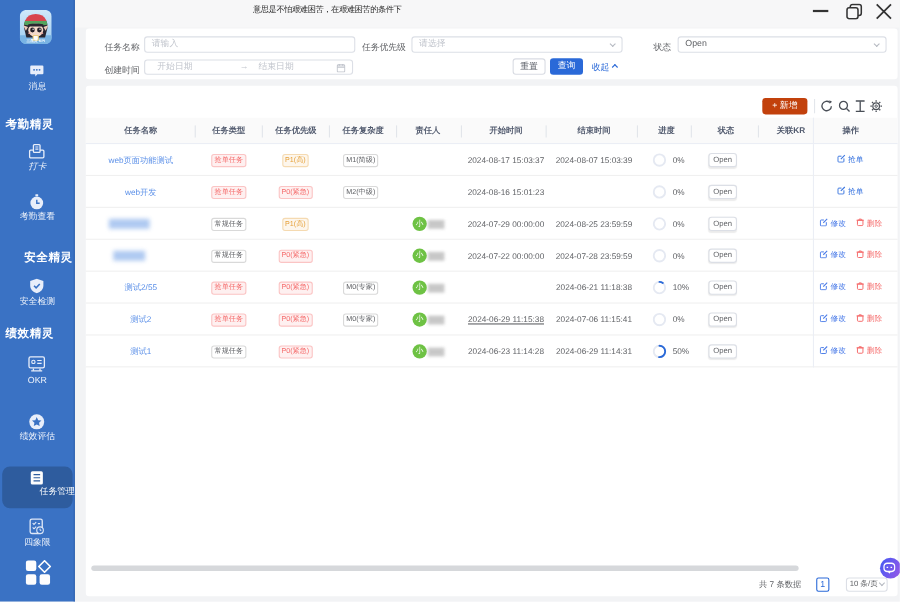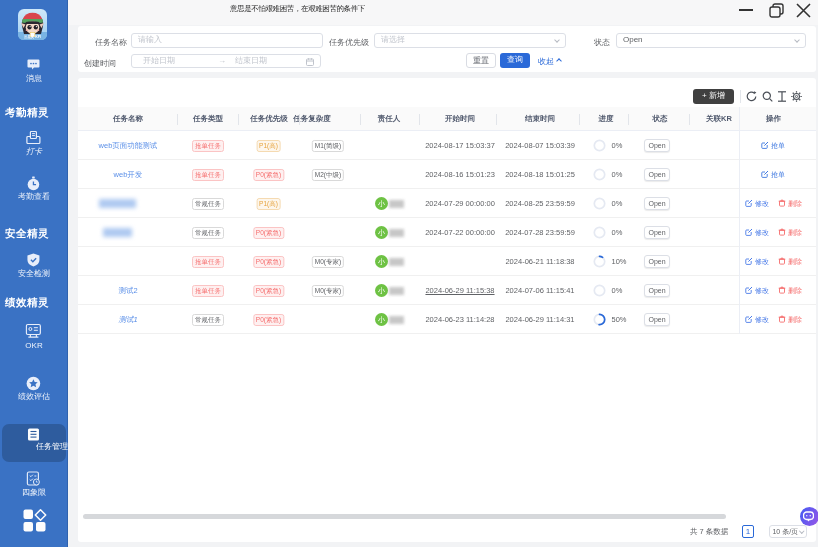--- a/index.html
+++ b/index.html
@@ -54,35 +54,35 @@
   <path d="M2 2 L15 15 M15 2 L2 15" stroke="#333" stroke-width="1.6"></path>
 </svg>
 
 <div class="abs card" id="fcard"></div>
 <div class="lbl" style="left:70px;top:37px;width:57px;">任务名称</div>
 <div class="inp" style="left:131px;top:33px;width:192px;">请输入</div>
 <div class="lbl" style="left:310px;top:37px;width:59px;">任务优先级</div>
 <div class="inp" style="left:374px;top:33px;width:192px;">请选择<span class="arr"></span></div>
 <div class="lbl" style="left:553px;top:37px;width:57px;">状态</div>
 <div class="inp" style="left:616px;top:33px;width:190px;color:#606266;">Open<span class="arr"></span></div>
-<div class="lbl" style="left:59px;top:58px;width:57px;">创建时间</div>
+<div class="lbl" style="left:70px;top:58px;width:57px;">创建时间</div>
 <div class="inp" style="left:131px;top:53.5px;width:190px;padding-left:11px;">开始日期<span style="position:absolute;left:86px;color:#c0c4cc;">→</span><span style="position:absolute;left:103px;">结束日期</span>
 <svg style="position:absolute;right:6px;top:3px" width="8" height="8" viewBox="0 0 8 8">
       <rect x="0.5" y="1" width="7" height="6.5" rx="1" fill="none" stroke="#c0c4cc"></rect>
       <line x1="0.5" y1="3" x2="7.5" y2="3" stroke="#c0c4cc"></line>
       <line x1="2.5" y1="0.2" x2="2.5" y2="1.8" stroke="#c0c4cc"></line>
       <line x1="5.5" y1="0.2" x2="5.5" y2="1.8" stroke="#c0c4cc"></line>
     </svg></div>
 <div class="btn" style="left:466px;top:52.5px;width:30px;height:15px;line-height:14px;border:1px solid #d9dce3;background:#fff;color:#5a5e66;">重置</div>
 <div class="btn" style="left:500px;top:52.5px;width:30px;height:15px;line-height:14px;background:#2a69d8;color:#fff;">查询</div>
 <div class="abs" style="left:538px;top:56px;font-size:8px;color:#2a69d8;">收起<span style="display:inline-block;width:4px;height:4px;border-right:1.3px solid #2a69d8;border-top:1.3px solid #2a69d8;transform:rotate(-45deg);margin-left:3px;vertical-align:1px;"></span></div>
 
 <div class="abs card" id="tcard"></div>
 
-<div class="btn" style="left:693px;top:89px;width:41px;height:15px;background:#404040;color:#fff;line-height:14px;">+ 新增</div>
+<div class="btn" style="left:693px;top:89px;width:41px;height:15px;background:#c2410c;color:#fff;line-height:14px;">+ 新增</div>
 <div id="toolicons" class="abs" style="left:0;top:0;">
   <div class="abs" style="left:740px;top:90px;width:1px;height:13px;background:#e3e6eb;"></div>
 
   <svg class="abs" style="left:746px;top:91px" width="11" height="11" viewBox="0 0 11 11">
     <path d="M8.4 2.2 A4.3 4.3 0 1 0 9.8 5.5" fill="none" stroke="#4a4f57" stroke-width="1.2"></path>
     <path d="M8.0 0.2 L10.4 1.4 L8.2 3.3 Z" fill="#4a4f57"></path>
   </svg>
 
   <svg class="abs" style="left:762px;top:91px" width="11" height="11" viewBox="0 0 11 11">
     <circle cx="4.8" cy="4.8" r="3.6" fill="none" stroke="#4a4f57" stroke-width="1.2"></circle>
@@ -108,21 +108,21 @@
       <line x1="9.25" y1="1.75" x2="8.25" y2="2.75"></line>
         <line x1="2.75" y1="8.25" x2="1.75" y2="9.25"></line>
     </g>
   </svg>
 </div>
 
 <div class="abs" style="left:78px;top:107px;width:738px;height:24px;background:#fafafa;border-bottom:1px solid #ebeef5;">
   <div class="th" style="left:50px;">任务名称</div>
   <div class="th" style="left:130px;">任务类型</div>
   <div class="th" style="left:191px;">任务优先级</div>
-  <div class="th" style="left:234px;">任务复杂度</div>
+  <div class="th" style="left:252px;">任务复杂度</div>
   <div class="th" style="left:311px;">责任人</div>
   <div class="th" style="left:382px;">开始时间</div>
   <div class="th" style="left:462px;">结束时间</div>
   <div class="th" style="left:528px;">进度</div>
   <div class="th" style="left:582px;">状态</div>
   <div class="th" style="left:641px;">关联KR</div>
   <div class="th" style="left:695.5px;">操作</div>
   <div style="position:absolute;left:660.5px;top:0;width:1px;height:24px;background:#ebeef5;"></div>
     <div style="position:absolute;left:99px;top:0;width:1px;height:11px;background:#e2e5ea;margin-top:7px;"></div>
     <div style="position:absolute;left:159.5px;top:0;width:1px;height:11px;background:#e2e5ea;margin-top:7px;"></div>
@@ -153,21 +153,20 @@
           <path d="M3.4 4.6L7 1" stroke="#3b76e0" stroke-width="1"></path>
         </svg> 抢单</div>
   </div>
 
   <div class="tr" style="top:29px;">
     <div class="td link" style="left:0;width:100px;">web开发</div>
     <div class="tag red" style="left:130px;">抢单任务</div>
     <div class="tag red" style="left:190.5px;">P0(紧急)</div>
     <div class="tag gray" style="left:250px;">M2(中级)</div>
     <div class="td" style="left:345px;width:74px;">2024-08-16 15:01:23</div>
-    <div class="td" style="left:420px;width:84px;">2024-08-18 15:01:25</div>
     <svg class="prog" style="position:absolute;left:515px;top:8px" width="13" height="13">
         <circle cx="6.5" cy="6.5" r="5.2" fill="none" stroke="#e5e9f2" stroke-width="1.7"></circle>
       </svg>
     <div class="td" style="left:530px;width:18px;">0%</div>
     <div class="openbtn" style="left:566px;">Open</div>
     <div class="op" style="left:659px;width:72px;text-align:center;color:#3b76e0;"><svg style="display:inline-block;vertical-align:-1px" width="8" height="8" viewBox="0 0 8 8">
           <path d="M6.2 4v2.6a0.8 0.8 0 0 1-0.8 0.8H1.6a0.8 0.8 0 0 1-0.8-0.8V2.8a0.8 0.8 0 0 1 0.8-0.8H4" fill="none" stroke="#3b76e0" stroke-width="0.9"></path>
           <path d="M3.4 4.6L7 1" stroke="#3b76e0" stroke-width="1"></path>
         </svg> 抢单</div>
   </div>
@@ -216,20 +215,21 @@
             <path d="M3.4 4.6L7 1" stroke="#4a7be8" stroke-width="1"></path>
           </svg> 修改</span>
         <span style="position:absolute;left:39px;color:#f56c6c;"><svg style="display:inline-block;vertical-align:-1px" width="8" height="8" viewBox="0 0 8 8">
             <path d="M1.5 2.2h5v4a0.9 0.9 0 0 1-0.9 0.9H2.4a0.9 0.9 0 0 1-0.9-0.9z" fill="none" stroke="#f56c6c" stroke-width="0.9"></path>
             <path d="M0.7 2.2h6.6M3 2.2V1.2h2v1" fill="none" stroke="#f56c6c" stroke-width="0.9"></path>
           </svg> 删除</span>
       </div>
   </div>
 
   <div class="tr" style="top:116px;">
+    <div class="td link" style="left:0;width:100px;">测试2/55</div>
     <div class="tag red" style="left:130px;">抢单任务</div>
     <div class="tag red" style="left:190.5px;">P0(紧急)</div>
     <div class="tag gray" style="left:250px;">M0(专家)</div>
     <div class="avatar" style="left:297px;">小</div>
     <div class="blurname" style="left:311px;"></div>
     <div class="td" style="left:420px;width:84px;">2024-06-21 11:18:38</div>
     <svg class="prog" style="position:absolute;left:515px;top:8px" width="13" height="13">
         <circle cx="6.5" cy="6.5" r="5.2" fill="none" stroke="#e5e9f2" stroke-width="1.7"></circle>
         <circle cx="6.5" cy="6.5" r="5.2" fill="none" stroke="#2a69d8" stroke-width="1.7" stroke-dasharray="3.27 32.7" transform="rotate(-90 6.5 6.5)" stroke-linecap="round"></circle>
       </svg>
@@ -267,21 +267,21 @@
             <path d="M3.4 4.6L7 1" stroke="#4a7be8" stroke-width="1"></path>
           </svg> 修改</span>
         <span style="position:absolute;left:39px;color:#f56c6c;"><svg style="display:inline-block;vertical-align:-1px" width="8" height="8" viewBox="0 0 8 8">
             <path d="M1.5 2.2h5v4a0.9 0.9 0 0 1-0.9 0.9H2.4a0.9 0.9 0 0 1-0.9-0.9z" fill="none" stroke="#f56c6c" stroke-width="0.9"></path>
             <path d="M0.7 2.2h6.6M3 2.2V1.2h2v1" fill="none" stroke="#f56c6c" stroke-width="0.9"></path>
           </svg> 删除</span>
       </div>
   </div>
 
   <div class="tr" style="top:174px;">
-    <div class="td link" style="left:0;width:100px;font-style:italic;">测试1</div>
+    <div class="td link" style="left:0;width:100px;">测试1</div>
     <div class="tag gray" style="left:130px;">常规任务</div>
     <div class="tag red" style="left:190.5px;">P0(紧急)</div>
     <div class="avatar" style="left:297px;">小</div>
     <div class="blurname" style="left:311px;"></div>
     <div class="td" style="left:345px;width:74px;">2024-06-23 11:14:28</div>
     <div class="td" style="left:420px;width:84px;">2024-06-29 11:14:31</div>
     <svg class="prog" style="position:absolute;left:515px;top:8px" width="13" height="13">
         <circle cx="6.5" cy="6.5" r="5.2" fill="none" stroke="#e5e9f2" stroke-width="1.7"></circle>
         <circle cx="6.5" cy="6.5" r="5.2" fill="none" stroke="#2a69d8" stroke-width="1.7" stroke-dasharray="16.34 32.7" transform="rotate(-90 6.5 6.5)" stroke-linecap="round"></circle>
       </svg>
@@ -362,21 +362,21 @@
     <line x1="6.2" y1="5.6" x2="9" y2="5.6" stroke="#e8eefa" stroke-width="1"></line>
   </svg>
   <div class="itxt" style="top:146px;font-style:italic;">打卡</div>
 
   <svg class="ico" style="top:176px" width="14" height="15" viewBox="0 0 14 15">
     <circle cx="7" cy="8.5" r="5.8" fill="#e8eefa"></circle>
     <rect x="5.7" y="0.5" width="2.6" height="2" rx="0.5" fill="#e8eefa"></rect>
     <path d="M7 5.5v3.2h2.6" stroke="#3a72c4" stroke-width="1.3" fill="none"></path>
   </svg>
   <div class="itxt" style="top:191px;">考勤查看</div>
-  <div class="sec" style="top:227px;">安全精灵</div>
+  <div class="sec" style="top:227px;margin-left:17px;">安全精灵</div>
 
   <svg class="ico" style="top:253px" width="14" height="14" viewBox="0 0 14 14">
     <path d="M7 0.5 L13 2.5 V7 Q13 11.5 7 13.5 Q1 11.5 1 7 V2.5 Z" fill="#e8eefa"></path>
     <path d="M4.5 6.8 L6.4 8.7 L9.7 5.2" stroke="#3a72c4" stroke-width="1.4" fill="none"></path>
   </svg>
   <div class="itxt" style="top:268px;">安全检测</div>
   <div class="sec" style="top:296px;">绩效精灵</div>
 
   <svg class="ico" style="top:323px" width="16" height="16" viewBox="0 0 16 16">
     <rect x="1" y="1.5" width="14" height="10" rx="1.5" fill="none" stroke="#e8eefa" stroke-width="1.2"></rect>

